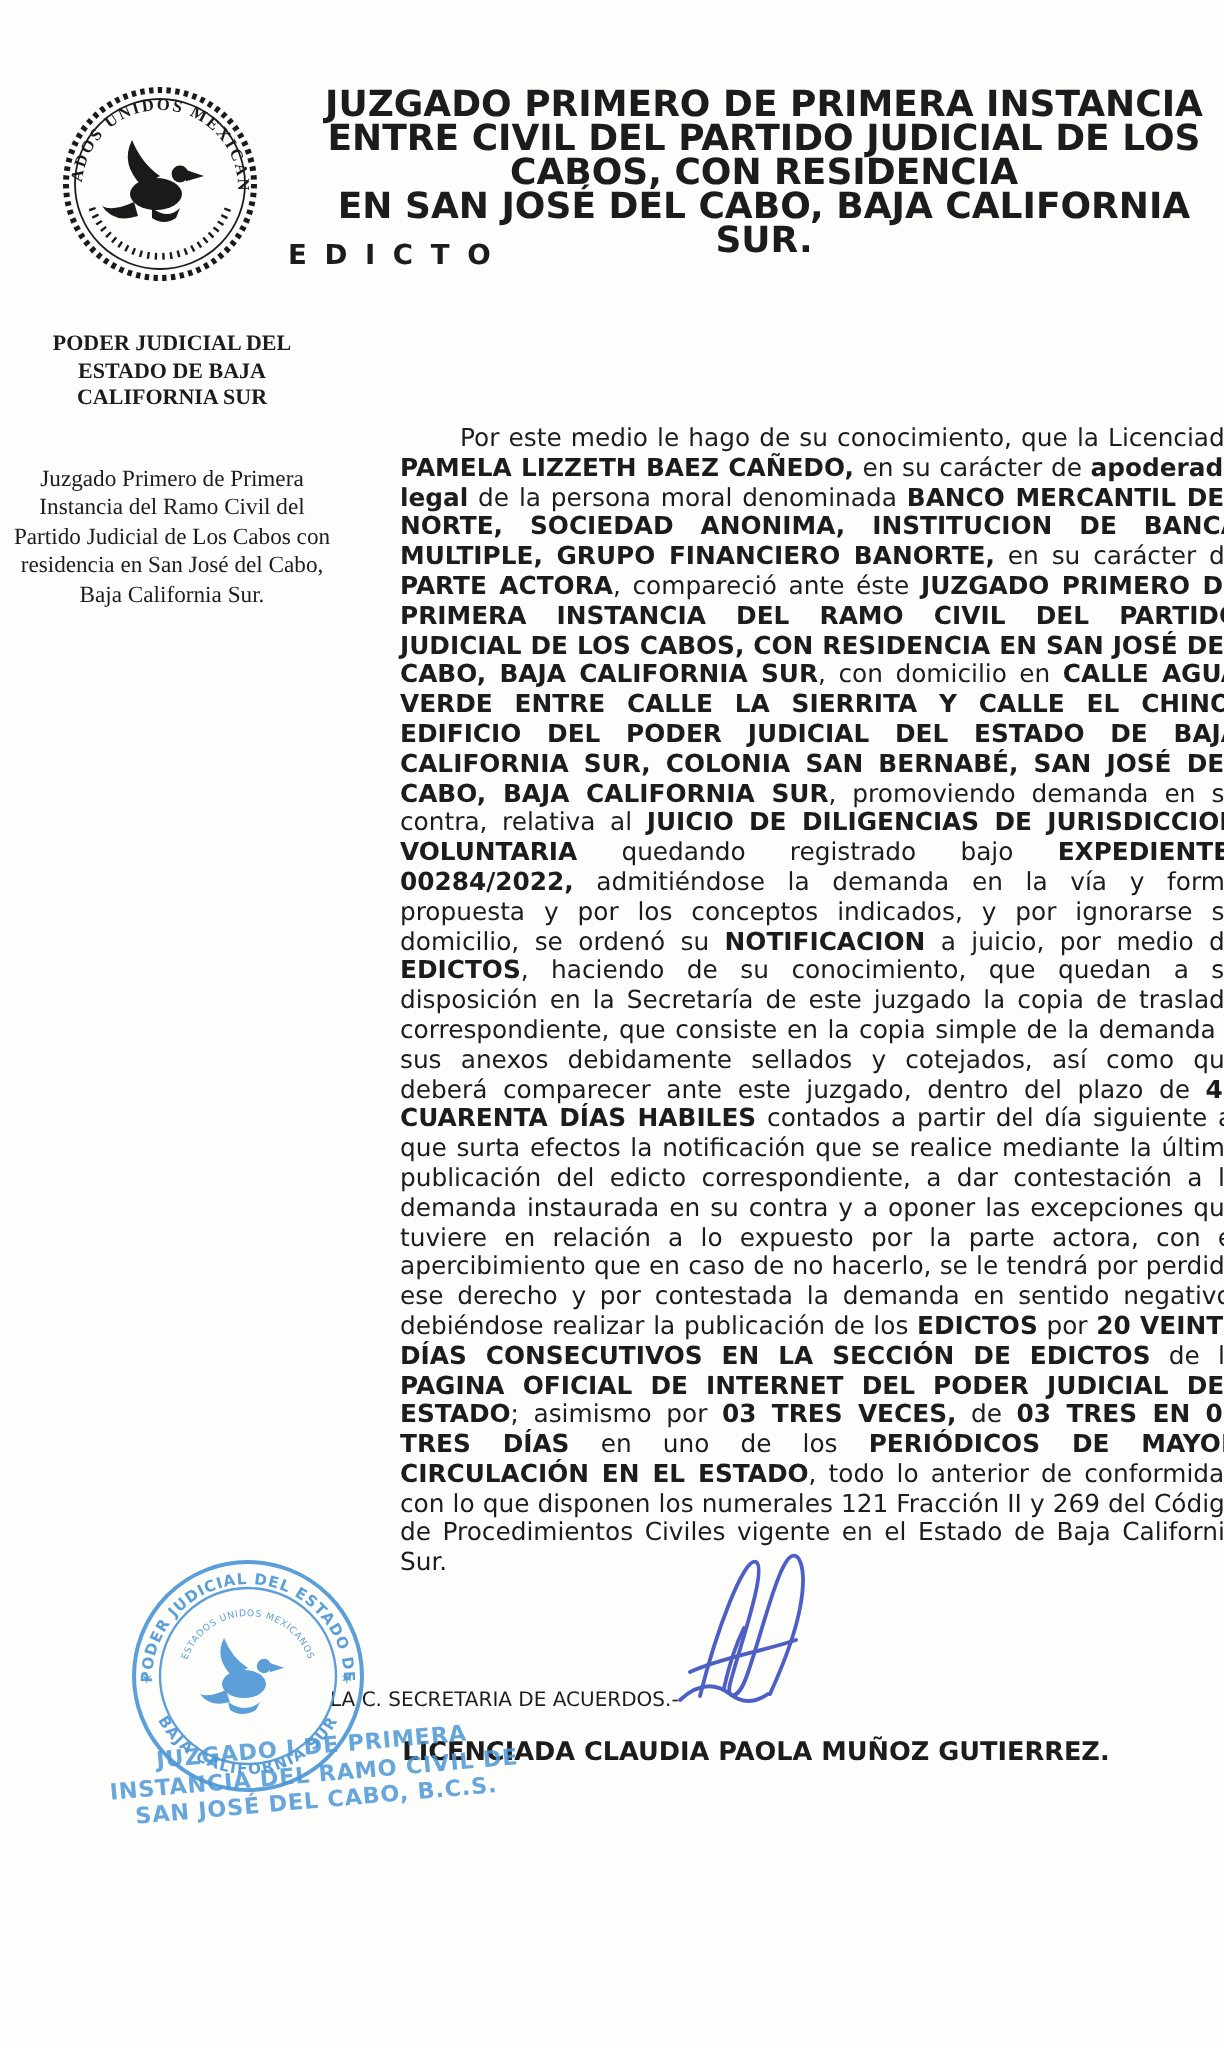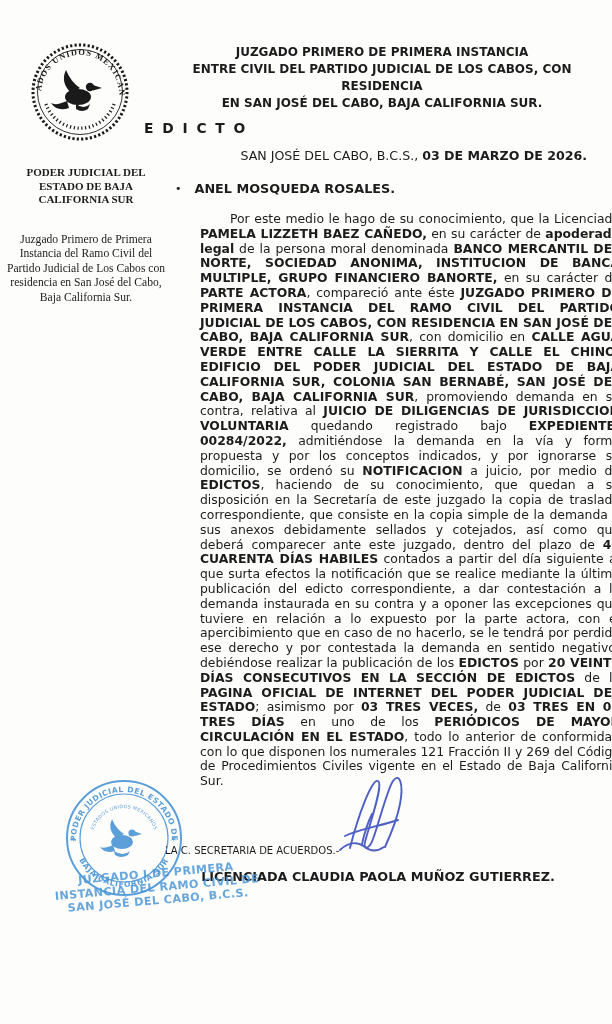--- a/index.html
+++ b/index.html
@@ -6,21 +6,21 @@
   .page {
     position:relative; width:612px; height:1024px; background:#fdfdfc;
     font-family:"DejaVu Sans", sans-serif; color:#1c1c1c; overflow:hidden;
   }
   .b { font-weight:bold; }
 
   .seal-top { position:absolute; left:30px; top:42px; width:100px; height:100px; color:#1a1a1a; }
 
   .header {
     position:absolute; left:158px; top:44px; width:448px;
-    text-align:center; font-weight:bold; font-size:12px; line-height:17px;
+    text-align:center; font-weight:bold; font-size:18px; line-height:17px;
   }
   .edicto-title {
     position:absolute; left:144px; top:120px; width:430px;
     text-align:left; font-weight:bold; font-size:13.8px; letter-spacing:2px;
   }
   .dateline {
     position:absolute; left:163px; top:148px; width:424px;
     text-align:right; font-size:12.6px; white-space:nowrap;
   }
   .sidebar {
@@ -83,33 +83,26 @@
   </svg>
 
   <div class="header">
     <div>JUZGADO PRIMERO DE PRIMERA INSTANCIA</div>
     <div>ENTRE CIVIL DEL PARTIDO JUDICIAL DE LOS CABOS, CON RESIDENCIA</div>
     <div>EN SAN JOSÉ DEL CABO, BAJA CALIFORNIA SUR.</div>
   </div>
 
   <div class="edicto-title">E D I C T O</div>
 
-  <div class="dateline">
-    <span>SAN JOSÉ DEL CABO, B.C.S., </span>
-    <span class="b">03 DE MARZO DE 2026.</span>
-  </div>
 
   <div class="sidebar">
     <div class="sidebar-title">PODER JUDICIAL DEL ESTADO DE BAJA CALIFORNIA SUR</div>
     <div class="sidebar-body">Juzgado Primero de Primera Instancia del Ramo Civil del Partido Judicial de Los Cabos con residencia en San José del Cabo, Baja California Sur.</div>
   </div>
 
-  <div class="addressee">
-    <span class="bullet">•</span><span class="b">ANEL MOSQUEDA ROSALES.</span>
-  </div>
 
   <div class="body-text" id="body-paragraph"><span>Por este medio le hago de su conocimiento, que la Licenciada </span><span class="b">PAMELA LIZZETH BAEZ CAÑEDO,</span><span> en su carácter de </span><span class="b">apoderada legal</span><span> de la persona moral denominada </span><span class="b">BANCO MERCANTIL DEL NORTE, SOCIEDAD ANONIMA, INSTITUCION DE BANCA MULTIPLE, GRUPO FINANCIERO BANORTE,</span><span> en su carácter de </span><span class="b">PARTE ACTORA</span><span>, compareció ante éste </span><span class="b">JUZGADO PRIMERO DE PRIMERA INSTANCIA DEL RAMO CIVIL DEL PARTIDO JUDICIAL DE LOS CABOS, CON RESIDENCIA EN SAN JOSÉ DEL CABO, BAJA CALIFORNIA SUR</span><span>, con domicilio en </span><span class="b">CALLE AGUA VERDE ENTRE CALLE LA SIERRITA Y CALLE EL CHINO, EDIFICIO DEL PODER JUDICIAL DEL ESTADO DE BAJA CALIFORNIA SUR, COLONIA SAN BERNABÉ, SAN JOSÉ DEL CABO, BAJA CALIFORNIA SUR</span><span>, promoviendo demanda en su contra, relativa al </span><span class="b">JUICIO DE DILIGENCIAS DE JURISDICCION VOLUNTARIA</span><span> quedando registrado bajo </span><span class="b">EXPEDIENTE: 00284/2022,</span><span> admitiéndose la demanda en la vía y forma propuesta y por los conceptos indicados, y por ignorarse su domicilio, se ordenó su </span><span class="b">NOTIFICACION</span><span> a juicio, por medio de </span><span class="b">EDICTOS</span><span>, haciendo de su conocimiento, que quedan a su disposición en la Secretaría de este juzgado la copia de traslado correspondiente, que consiste en la copia simple de la demanda y sus anexos debidamente sellados y cotejados, así como que deberá comparecer ante este juzgado, dentro del plazo de </span><span class="b">40 CUARENTA DÍAS HABILES</span><span> contados a partir del día siguiente al que surta efectos la notificación que se realice mediante la última publicación del edicto correspondiente, a dar contestación a la demanda instaurada en su contra y a oponer las excepciones que tuviere en relación a lo expuesto por la parte actora, con el apercibimiento que en caso de no hacerlo, se le tendrá por perdido ese derecho y por contestada la demanda en sentido negativo; debiéndose realizar la publicación de los </span><span class="b">EDICTOS</span><span> por </span><span class="b">20 VEINTE DÍAS CONSECUTIVOS EN LA SECCIÓN DE EDICTOS</span><span> de la </span><span class="b">PAGINA OFICIAL DE INTERNET DEL PODER JUDICIAL DEL ESTADO</span><span>; asimismo por </span><span class="b">03 TRES VECES,</span><span> de </span><span class="b">03 TRES EN 03 TRES DÍAS</span><span> en uno de los </span><span class="b">PERIÓDICOS DE MAYOR CIRCULACIÓN EN EL ESTADO</span><span>, todo lo anterior de conformidad con lo que disponen los numerales 121 Fracción II y 269 del Código de Procedimientos Civiles vigente en el Estado de Baja California Sur.</span></div>
 
   <svg class="signature" viewBox="0 0 122 88">
     <g fill="none" stroke="currentColor" stroke-width="1.9" stroke-linecap="round">
       <path d="M32 80 C 40 48 54 10 60 13 C 66 16 51 58 47 74 C 45 82 51 82 55 71 C 61 55 69 22 75 13 C 81 4 86 15 82 36 C 79 52 72 68 67 79"></path>
       <path d="M27 68 C 42 61 62 58 80 52"></path>
       <path d="M22 82 q 13 -12 25 -3 q 9 7 19 0"></path>
       <path d="M44 76 q 4 -18 10 -30"></path>
     </g>

